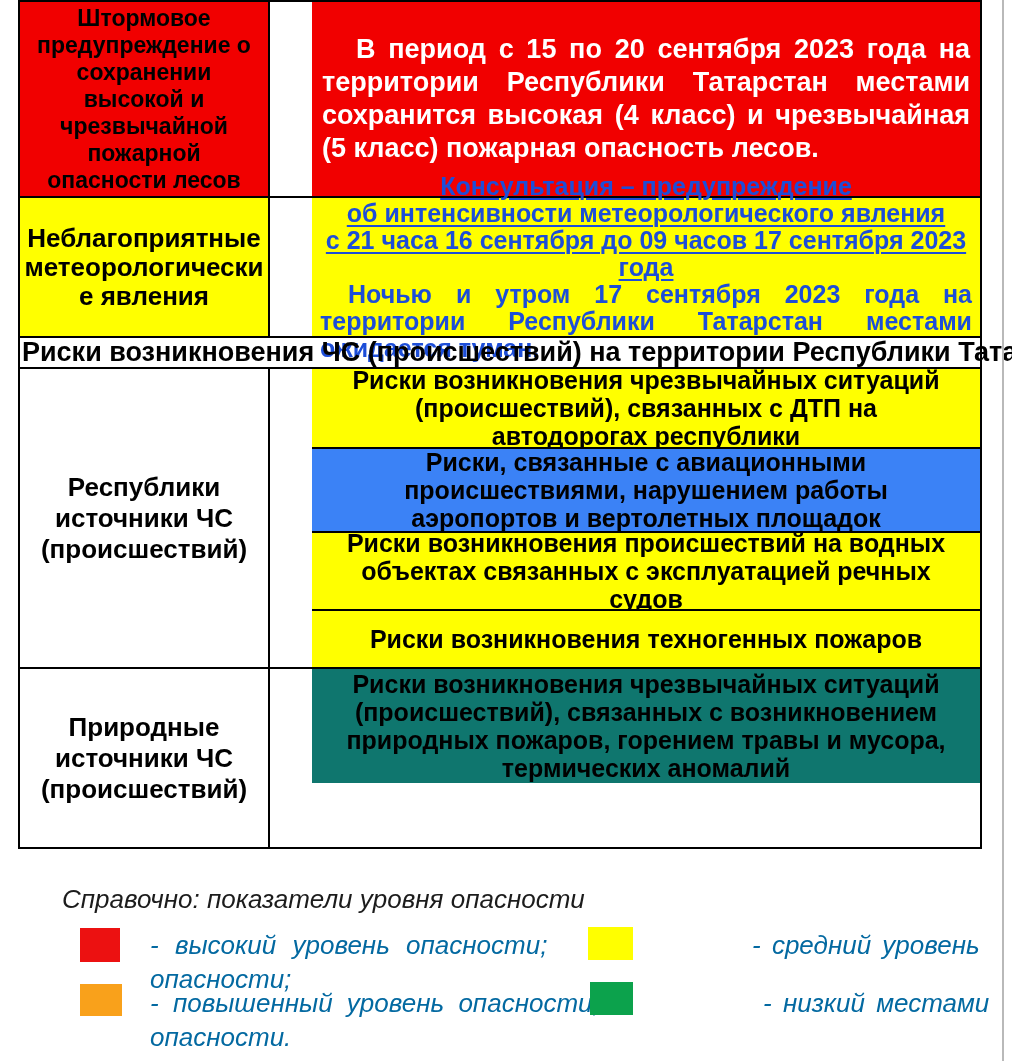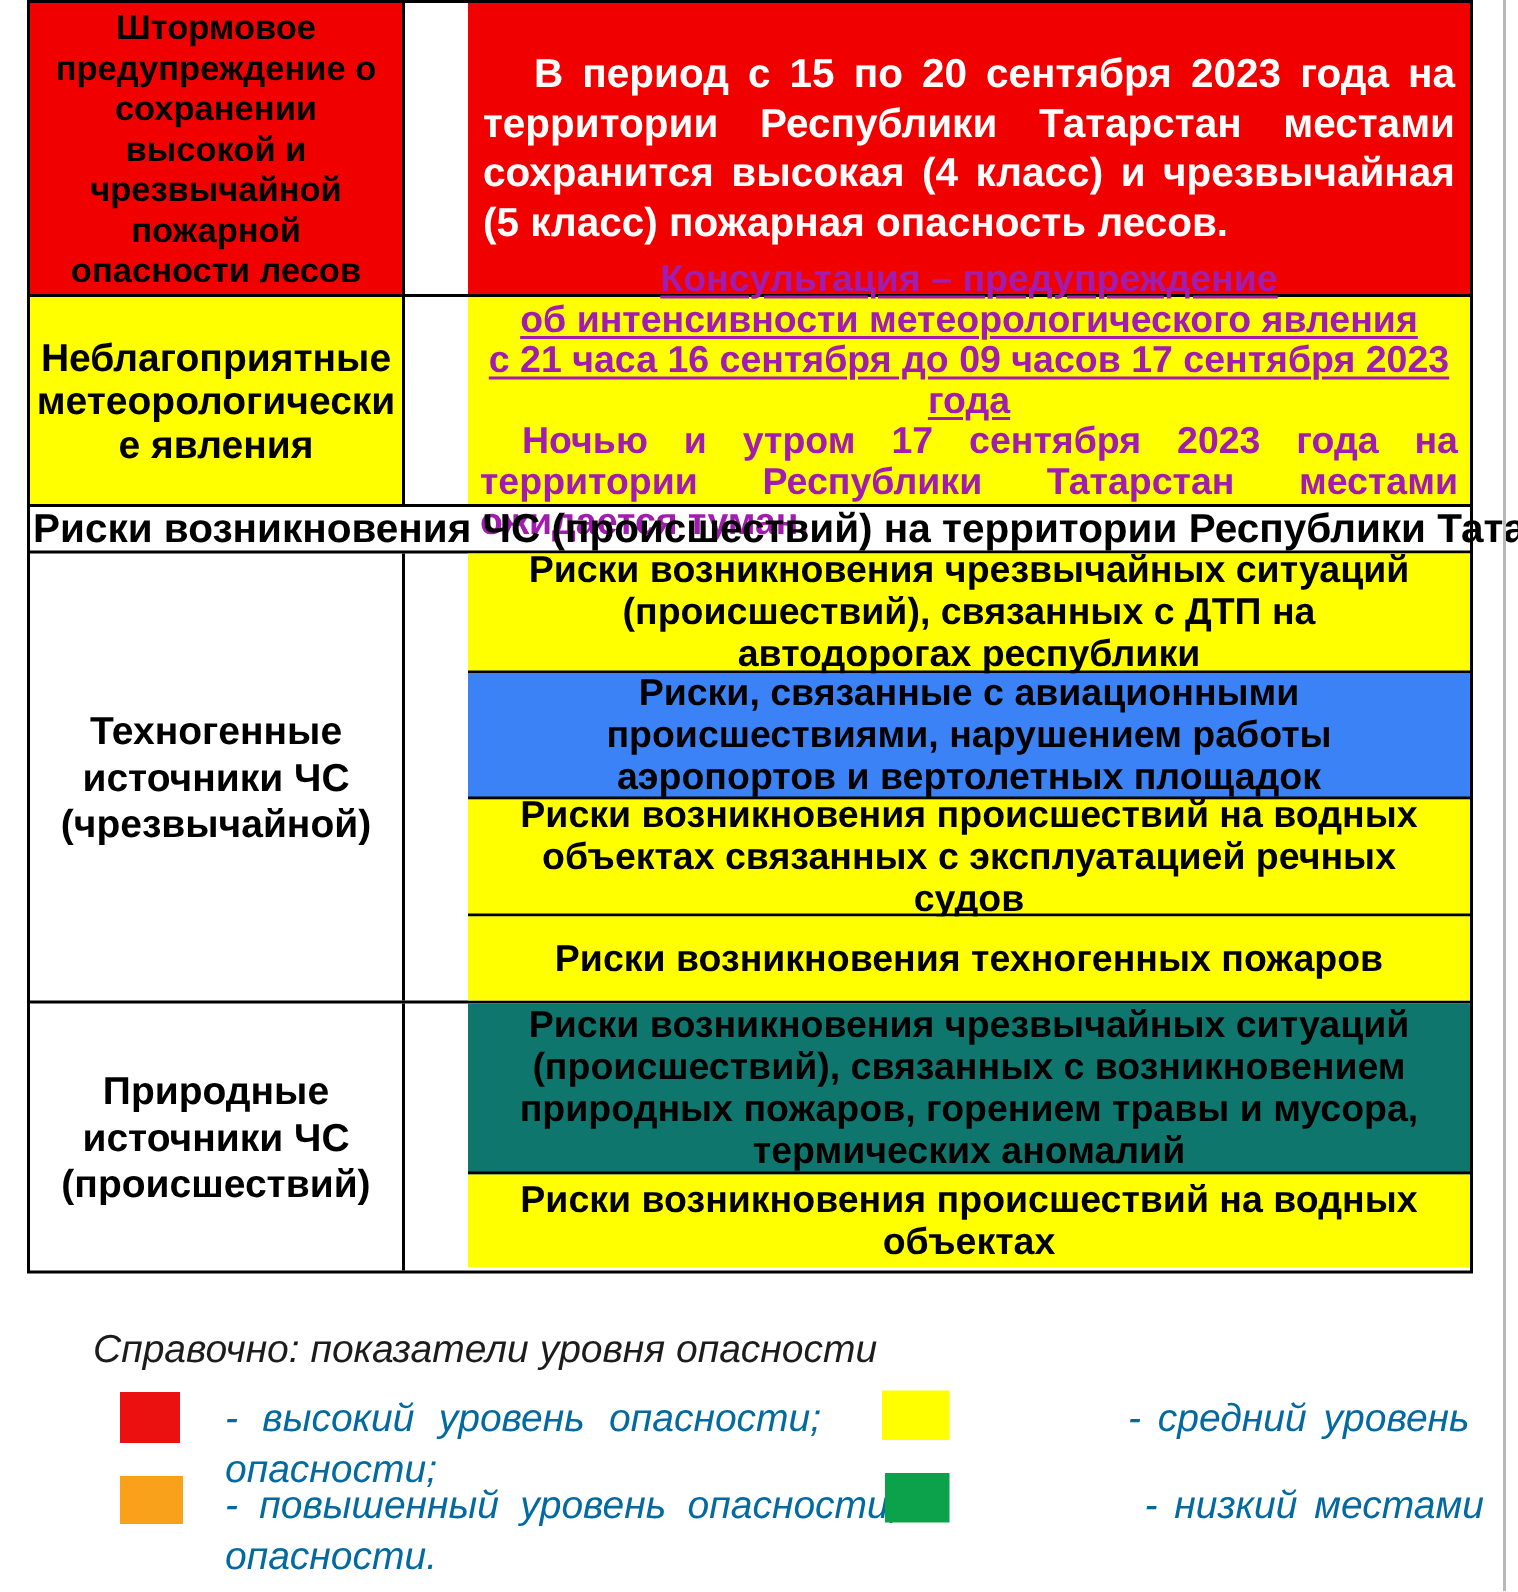--- a/index.html
+++ b/index.html
@@ -20,21 +20,21 @@
   
   .row-storm { height:196px; }
   .row-storm .lcell { color:#000000; font-size:23px; line-height:27px; padding:2px 6px; }
   .row-storm .rcell { display:flex; align-items:center; padding:4px 10px; }
   .row-storm .rcell .jtext { width:100%; color:#fff; font-weight:700; font-size:27px;
                              line-height:33px; text-align:justify; text-indent:34px; }
 
   
   .row-meteo { height:140px; }
   .row-meteo .lcell { color:#000; font-size:26px; line-height:29px; padding:2px 6px; }
-  .row-meteo .rcell { display:flex; flex-direction:column; justify-content:center; padding:2px 8px; color:#a21caf; }
+  .row-meteo .rcell { display:flex; flex-direction:column; justify-content:center; padding:2px 8px; color:#1d4ed8; }
   .meteo-heading-line { text-align:center; font-weight:700; font-size:25px; line-height:27px;
                         text-decoration:underline; text-decoration-thickness:2px; text-underline-offset:3px; }
   .meteo-body { font-weight:700; font-size:25px; line-height:27px; text-align:justify; text-indent:28px; }
 
   
   .row-banner { height:31px; background:#fff; display:flex; align-items:center; }
   .banner-text { font-weight:700; font-size:27px; line-height:29px; color:#000;
                  white-space:nowrap; padding-left:2px; }
 
   
@@ -85,34 +85,33 @@
         <div class="meteo-heading-line">с 21 часа 16 сентября до 09 часов 17 сентября 2023 года</div>
         <div class="meteo-body">Ночью и утром 17 сентября 2023 года на территории Республики Татарстан местами ожидается туман.</div>
       </div>
     </div>
 
     <div class="trow row-banner">
       <div class="banner-text">Риски возникновения ЧС (происшествий) на территории Республики Татарстан</div>
     </div>
 
     <div class="trow row-tech">
-      <div class="lcell">Техногенные источники ЧС (чрезвычайной)</div>
+      <div class="lcell">Республики источники ЧС (происшествий)</div>
       <div class="rcell subcol">
         <div class="subcell t0" style="background-color: rgb(255, 255, 0);">Риски возникновения чрезвычайных ситуаций (происшествий), связанных с ДТП на автодорогах республики</div>
         <div class="subcell t1" style="background-color: #3b82f6;">Риски, связанные с авиационными происшествиями, нарушением работы аэропортов и вертолетных площадок</div>
         <div class="subcell t2" style="background-color: rgb(255, 255, 0);">Риски возникновения происшествий на водных объектах связанных с эксплуатацией речных судов</div>
         <div class="subcell t3" style="background-color: rgb(255, 255, 0);">Риски возникновения техногенных пожаров</div>
       </div>
     </div>
 
     <div class="trow row-nat">
       <div class="lcell">Природные источники ЧС (происшествий)</div>
       <div class="rcell subcol">
         <div class="subcell n0" style="background-color: #0f766e;">Риски возникновения чрезвычайных ситуаций (происшествий), связанных с возникновением природных пожаров, горением травы и мусора, термических аномалий</div>
-        <div class="subcell n1" style="background-color: rgb(255, 255, 0);">Риски возникновения происшествий на водных объектах</div>
       </div>
     </div>
 
   </div>
 
   <div class="legend-title">Справочно: показатели уровня опасности</div>
 
   <div class="swatch sw-red" style="background-color: rgb(236, 17, 17);"></div>
   <div class="legend-text lg1">- высокий уровень опасности;</div>
   <div class="swatch sw-yellow" style="background-color: rgb(255, 255, 0);"></div>

